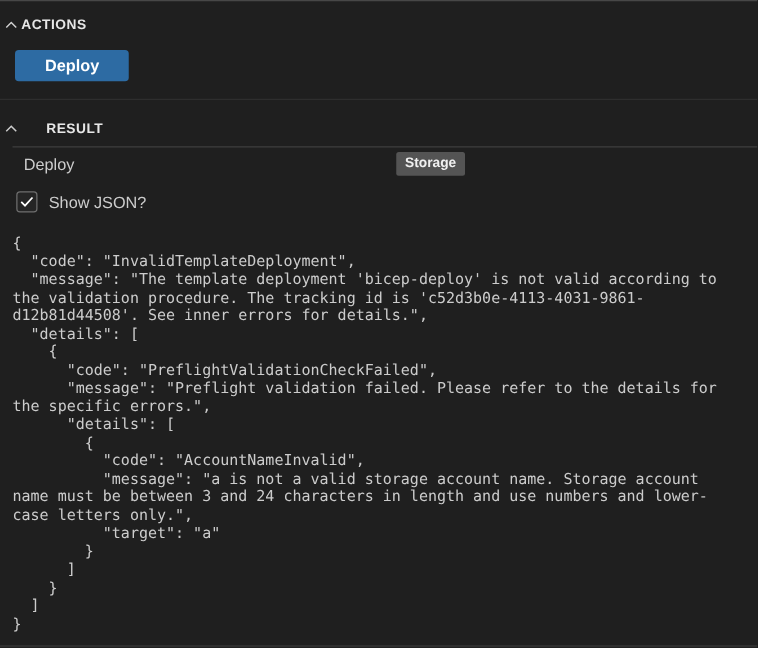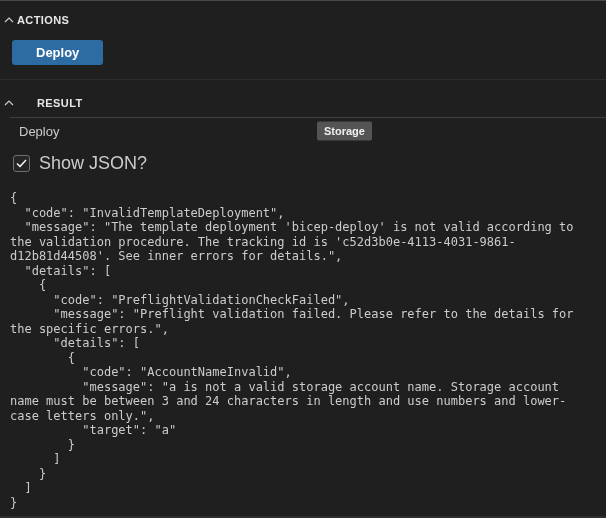--- a/index.html
+++ b/index.html
@@ -69,21 +69,21 @@
     display: flex; align-items: center; gap: 9px;
     cursor: pointer;
   }
   .checkbox {
     width: 17px; height: 17px;
     border: 1px solid var(--checkbox-border, #6f6f6f);
     border-radius: 3px;
     background: #252525;
     display: inline-flex; align-items: center; justify-content: center;
   }
-  .checkbox-label { font-size: 18px; color: #cccccc; }
+  .checkbox-label { font-size: 13px; color: #cccccc; }
   .json-output {
     margin-top: 17px;
     padding-left: 10px;
     font-family: "DejaVu Sans Mono", "Liberation Mono", monospace;
     font-size: 12px;
     line-height: 14.5px;
     color: var(--json-fg, #cccccc);
     white-space: pre;
   }
   .bottom-strip {

